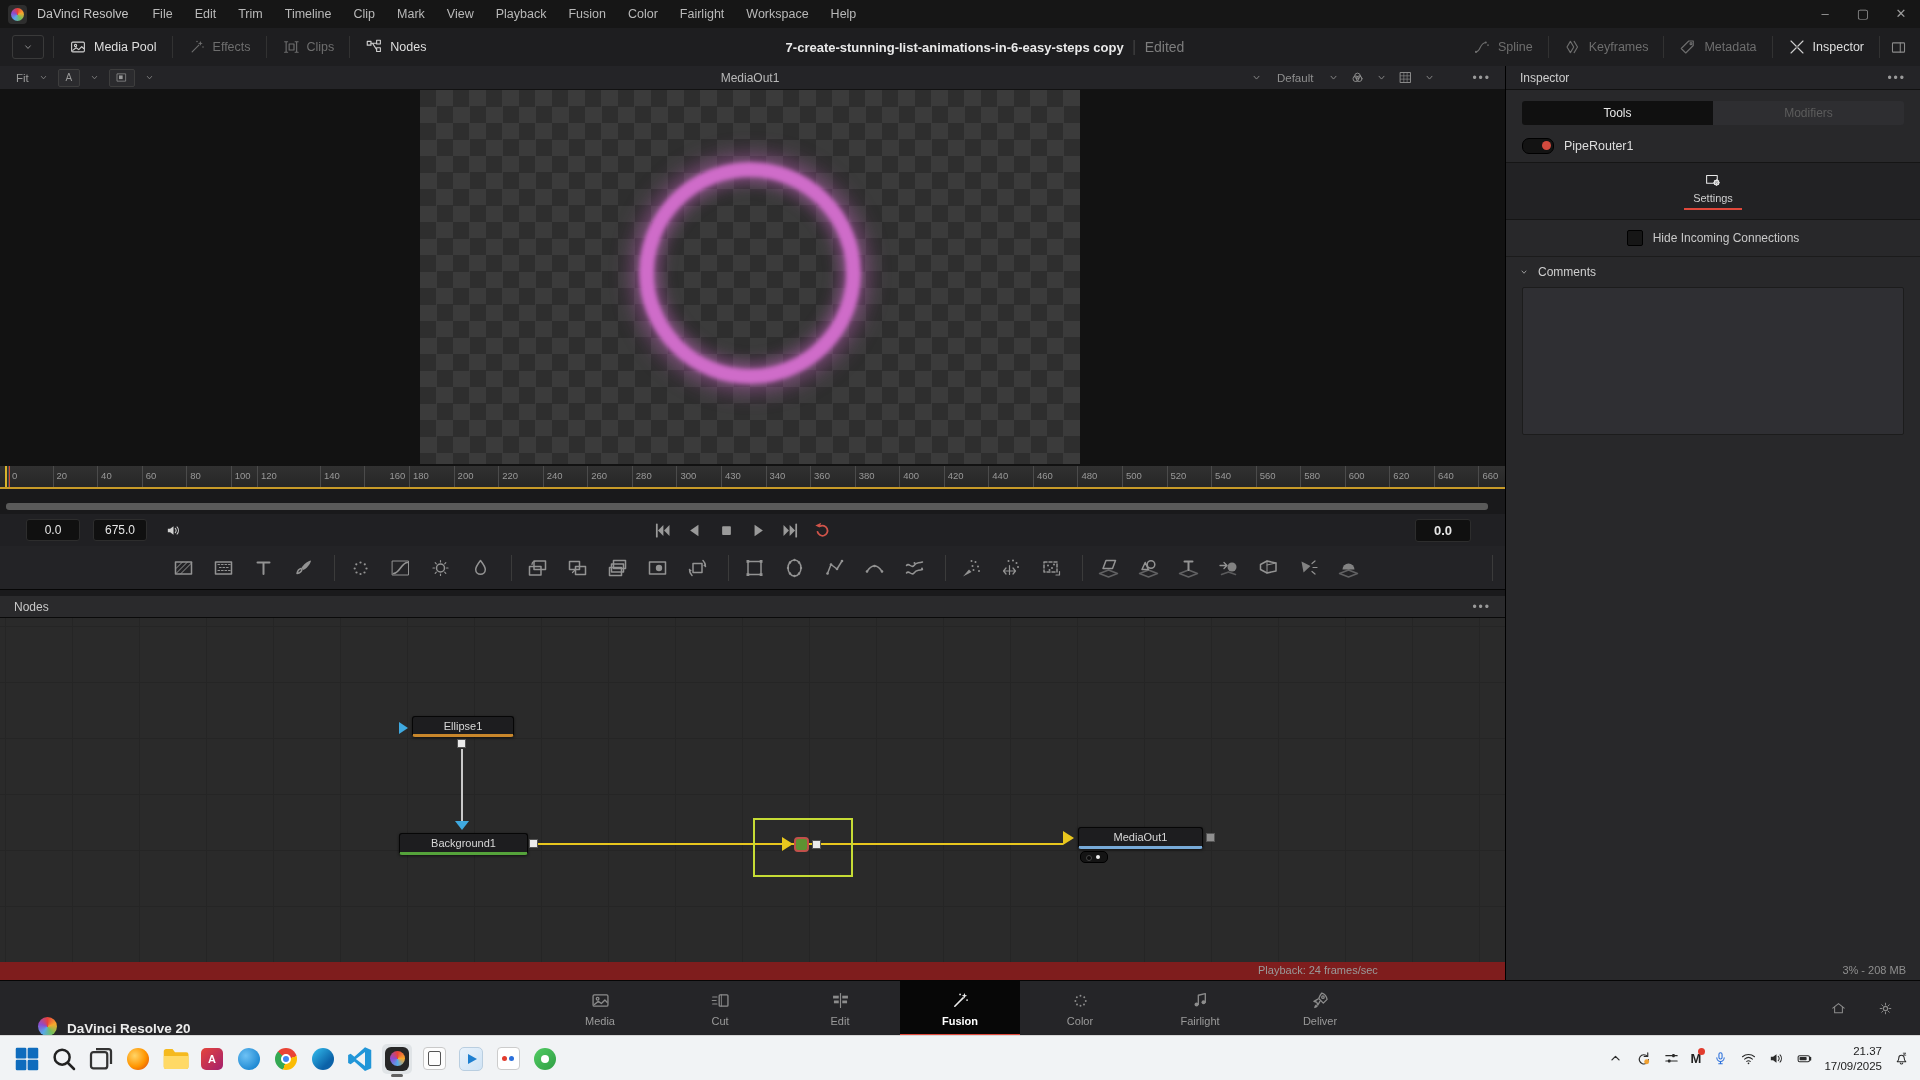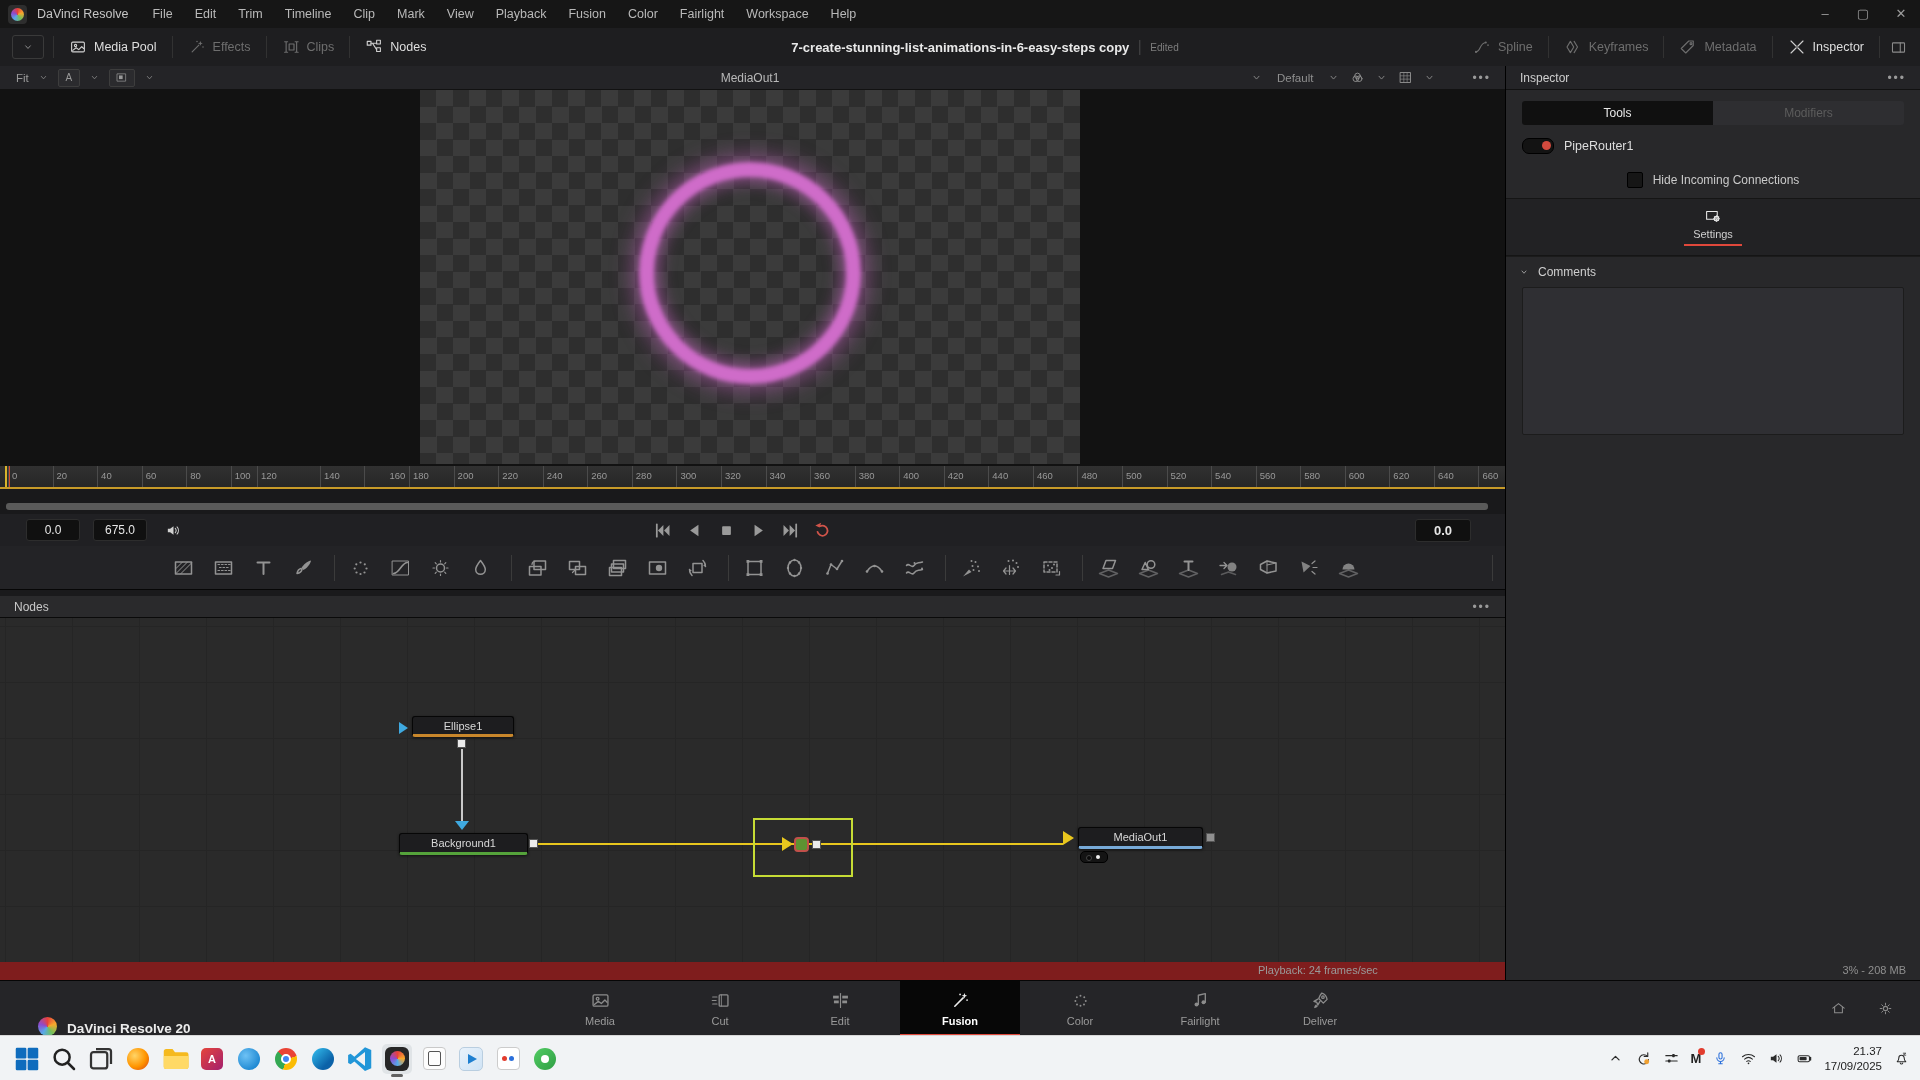--- a/index.html
+++ b/index.html
@@ -29,21 +29,21 @@
   .tb-btn .icon{width:18px;height:18px;color:#6e6e6e;}
   .tb-btn.active{color:#dedede;} .tb-btn.active .icon{color:#cfcfcf;}
   .tb-sep{width:1px;height:22px;background:#323232;margin:0 9px;}
   .dd-box{width:30px;height:22px;border:1px solid #3a3a3a;border-radius:3px;margin-left:12px;
           display:flex;align-items:center;justify-content:center;color:#9a9a9a;}
   .dd-box .icon{width:14px;height:14px;}
   #tb-title{position:absolute;left:985px;top:0;height:38px;transform:translateX(-50%);
             display:flex;align-items:center;gap:10px;white-space:nowrap;}
   #tb-title .t{color:#e9e9e9;font-weight:700;font-size:13px;}
   #tb-title .bar{width:1px;height:15px;background:#4a4a4a;}
-  #tb-title .edited{color:#7d7d7d;font-size:10px;text-align:right;}
+  #tb-title .edited{color:#7d7d7d;font-size:14px;text-align:right;}
   #topbar .right{margin-left:auto;display:flex;align-items:center;padding-right:12px;}
 
   
   #viewerbar{top:66px;left:0;width:1505px;height:23px;background:#242427;border-bottom:1px solid #050505;
              display:flex;align-items:center;color:#9a9a9a;font-size:11.5px;}
   #viewerbar .zl{margin-left:16px;display:flex;align-items:center;gap:8px;}
   .mini-box{height:16px;border:1px solid #3d3d3d;border-radius:2px;background:#2b2b2e;color:#9a9a9a;
             display:flex;align-items:center;justify-content:center;font-size:10px;}
   .chev{width:13px;height:13px;color:#8a8a8a;}
   #viewerbar .center-title{position:absolute;left:750px;transform:translateX(-50%);color:#b9b9b9;font-size:12px;}
@@ -399,21 +399,21 @@
       <div class="tick" style="left: 257px;">120</div>
       <div class="tick" style="left: 319.92px;">140</div>
       <div class="tick" style="left: 364.48px; padding-left: 24px;">160</div>
       <div class="tick" style="left: 409.04px;">180</div>
       <div class="tick" style="left: 453.6px;">200</div>
       <div class="tick" style="left: 498.16px;">220</div>
       <div class="tick" style="left: 542.72px;">240</div>
       <div class="tick" style="left: 587.28px;">260</div>
       <div class="tick" style="left: 631.84px;">280</div>
       <div class="tick" style="left: 676.4px;">300</div>
-      <div class="tick" style="left: 720.96px;">320</div>
+      <div class="tick" style="left: 720.96px;">430</div>
       <div class="tick" style="left: 765.52px;">340</div>
       <div class="tick" style="left: 810.08px;">360</div>
       <div class="tick" style="left: 854.64px;">380</div>
       <div class="tick" style="left: 899.2px;">400</div>
       <div class="tick" style="left: 943.76px;">420</div>
       <div class="tick" style="left: 988.32px;">440</div>
       <div class="tick" style="left: 1032.88px;">460</div>
       <div class="tick" style="left: 1077.44px;">480</div>
       <div class="tick" style="left: 1122px;">500</div>
       <div class="tick" style="left: 1166.56px;">520</div>
@@ -766,37 +766,37 @@
     <div id="insp-tabs">
         <div class="tab active">Tools</div>
         <div class="tab">Modifiers</div>
       </div>
     <div id="insp-node">
       <span class="toggle">
           <i></i>
         </span>
       <span>PipeRouter1</span>
     </div>
-    <div id="insp-hide">
-      <span class="checkbox"></span>
-      <span>Hide Incoming Connections</span>
-    </div>
     <div id="insp-settings">
       <span class="icon">
           <svg viewBox="0 0 24 24" fill="none" stroke="currentColor" stroke-width="1.5" stroke-linecap="round" stroke-linejoin="round">
             <rect x="3" y="5" width="15" height="11"></rect>
             <circle cx="17" cy="15" r="3.2" fill="#28282a"></circle>
             <circle cx="17" cy="15" r="1.2"></circle>
             <g stroke-width="1.1">
               <path d="M17 10.8v1.4M17 17.8v1.4M12.8 15h1.4M19.8 15h1.4M14 12l1 1M19 17l1 1M20 12l-1 1M15 17l-1 1"></path>
             </g>
           </svg>
         </span>
       <span class="lbl">Settings</span>
       <span class="ul"></span>
+    </div>
+    <div id="insp-hide">
+      <span class="checkbox"></span>
+      <span>Hide Incoming Connections</span>
     </div>
     <div id="insp-div"></div>
     <div id="insp-comments">
       <span class="icon">
           <svg viewBox="0 0 24 24" fill="none" stroke="currentColor" stroke-width="1.5" stroke-linecap="round" stroke-linejoin="round">
             <polyline points="8,10 12,14.5 16,10"></polyline>
           </svg>
         </span>
       <span>Comments</span>
     </div>

